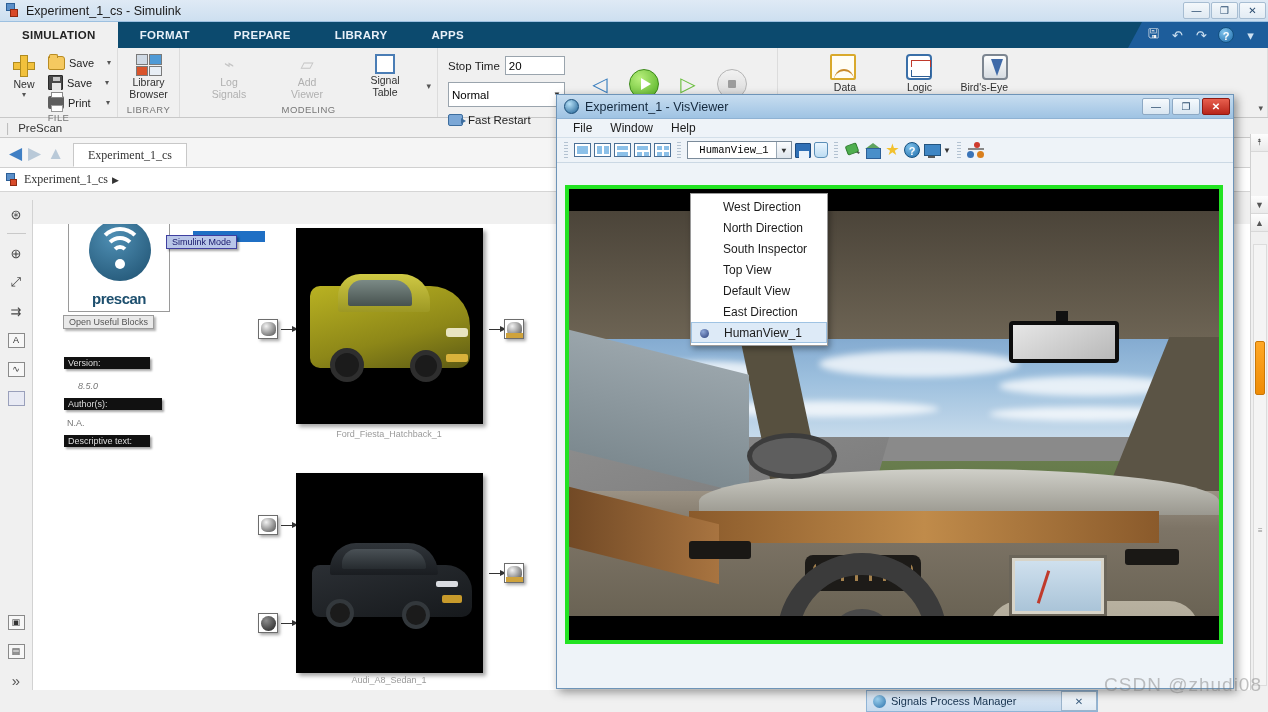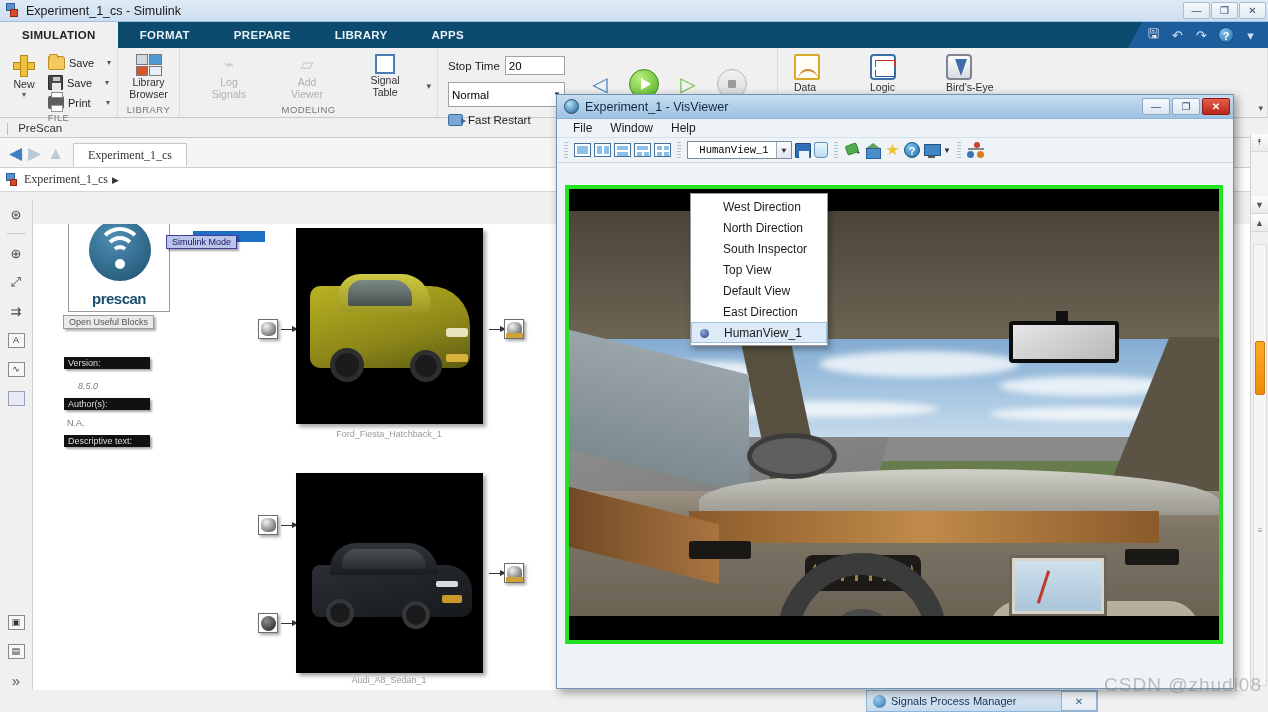--- a/index.html
+++ b/index.html
@@ -105,21 +105,21 @@
   .transport { display:flex; align-items:center; gap:14px; padding:0 14px; }
   .tbtn { width:30px; height:30px; border-radius:50%; display:flex; align-items:center; justify-content:center; }
   .tbtn.run { background:radial-gradient(circle at 35% 30%, #b8ef7c, #4fae1f); border:1px solid #3c8a18; }
   .tbtn.run:after{content:"";border-left:10px solid #fff;border-top:6px solid transparent;border-bottom:6px solid transparent;margin-left:3px;}
   .tbtn.stepb{color:#3b7fbf;font-size:20px;}
   .tbtn.stepf{color:#6bbf3f;font-size:20px;}
   .tbtn.stop{background:linear-gradient(#f2f2f2,#d8d8d8);border:1px solid #b5b5b5;}
   .tbtn.stop:after{content:"";width:8px;height:8px;background:#9c9c9c;border-radius:1px;}
 
   .datagroup{display:flex;gap:14px;align-items:flex-start;padding:4px 12px 0;}
-  .dgbtn{width:62px;display:flex;flex-direction:column;align-items:flex-start;}
+  .dgbtn{width:62px;display:flex;flex-direction:column;align-items:flex-end;}
   .dgbtn .lbl{font-size:10.5px;color:#303030;text-align:center;line-height:1.05;margin-top:2px;}
   .ic-data{width:26px;height:26px;border:2px solid #d9a92b;background:#fffdf4;border-radius:2px;position:relative;overflow:hidden;}
   .ic-data:after{content:"";position:absolute;left:2px;top:13px;width:20px;height:9px;
     border-top:2px solid #c98a2a;border-radius:50%/100% 100% 0 0;}
   .ic-logic{width:26px;height:26px;border:2px solid #3a6fa8;background:#fff;border-radius:4px;position:relative;}
   .ic-logic:before{content:"";position:absolute;left:3px;top:4px;width:18px;height:6px;border:1px solid #c0392b;border-bottom:none;}
   .ic-logic:after{content:"";position:absolute;left:3px;top:14px;width:18px;height:6px;border:1px solid #2e5f96;border-top:none;}
   .ic-bird{width:26px;height:26px;border:2px solid #7d8691;background:linear-gradient(#fdfdfd,#d7dce2);border-radius:4px;position:relative;}
   .ic-bird:after{content:"";position:absolute;left:7px;top:3px;width:0;height:0;border-left:6px solid transparent;border-right:6px solid transparent;border-top:17px solid #3f6aa8;}
 
@@ -532,21 +532,21 @@
       </div>
       <div class="prescan-word">prescan</div>
     </div>
 
     <div class="bluebar" style="left:160px;top:7px;width:72px;height:11px;"></div>
     <div class="lbl-sim" style="left:133px;top:11px;">Simulink Mode</div>
 
     <div class="lbl-button" style="left:30px;top:91px;">Open Useful Blocks</div>
     <div class="lbl-block" style="left:31px;top:133px;width:86px;">Version:</div>
     <div class="lbl-plain" style="left:45px;top:157px;font-style:italic;">8.5.0</div>
-    <div class="lbl-block" style="left:31px;top:174px;width:86px;">Author(s):</div>
+    <div class="lbl-block" style="left:31px;top:174px;width:98px;">Author(s):</div>
     <div class="lbl-plain" style="left:34px;top:194px;">N.A.</div>
     <div class="lbl-block" style="left:31px;top:211px;width:86px;">Descriptive text:</div>
 
     <div class="port" style="left:225px;top:95px;">
       <span class="globe"></span>
     </div>
     <div class="arrow" style="left:248px;top:105px;width:16px;"></div>
     <div class="carblk" style="left:263px;top:4px;width:187px;height:196px;">
       <div style="position:absolute;left:14px;top:58px;width:160px;height:82px;border-radius:10px 40px 12px 10px;
                   background:linear-gradient(165deg,#b9b222,#8d8718 60%,#5c5a14);"></div>

